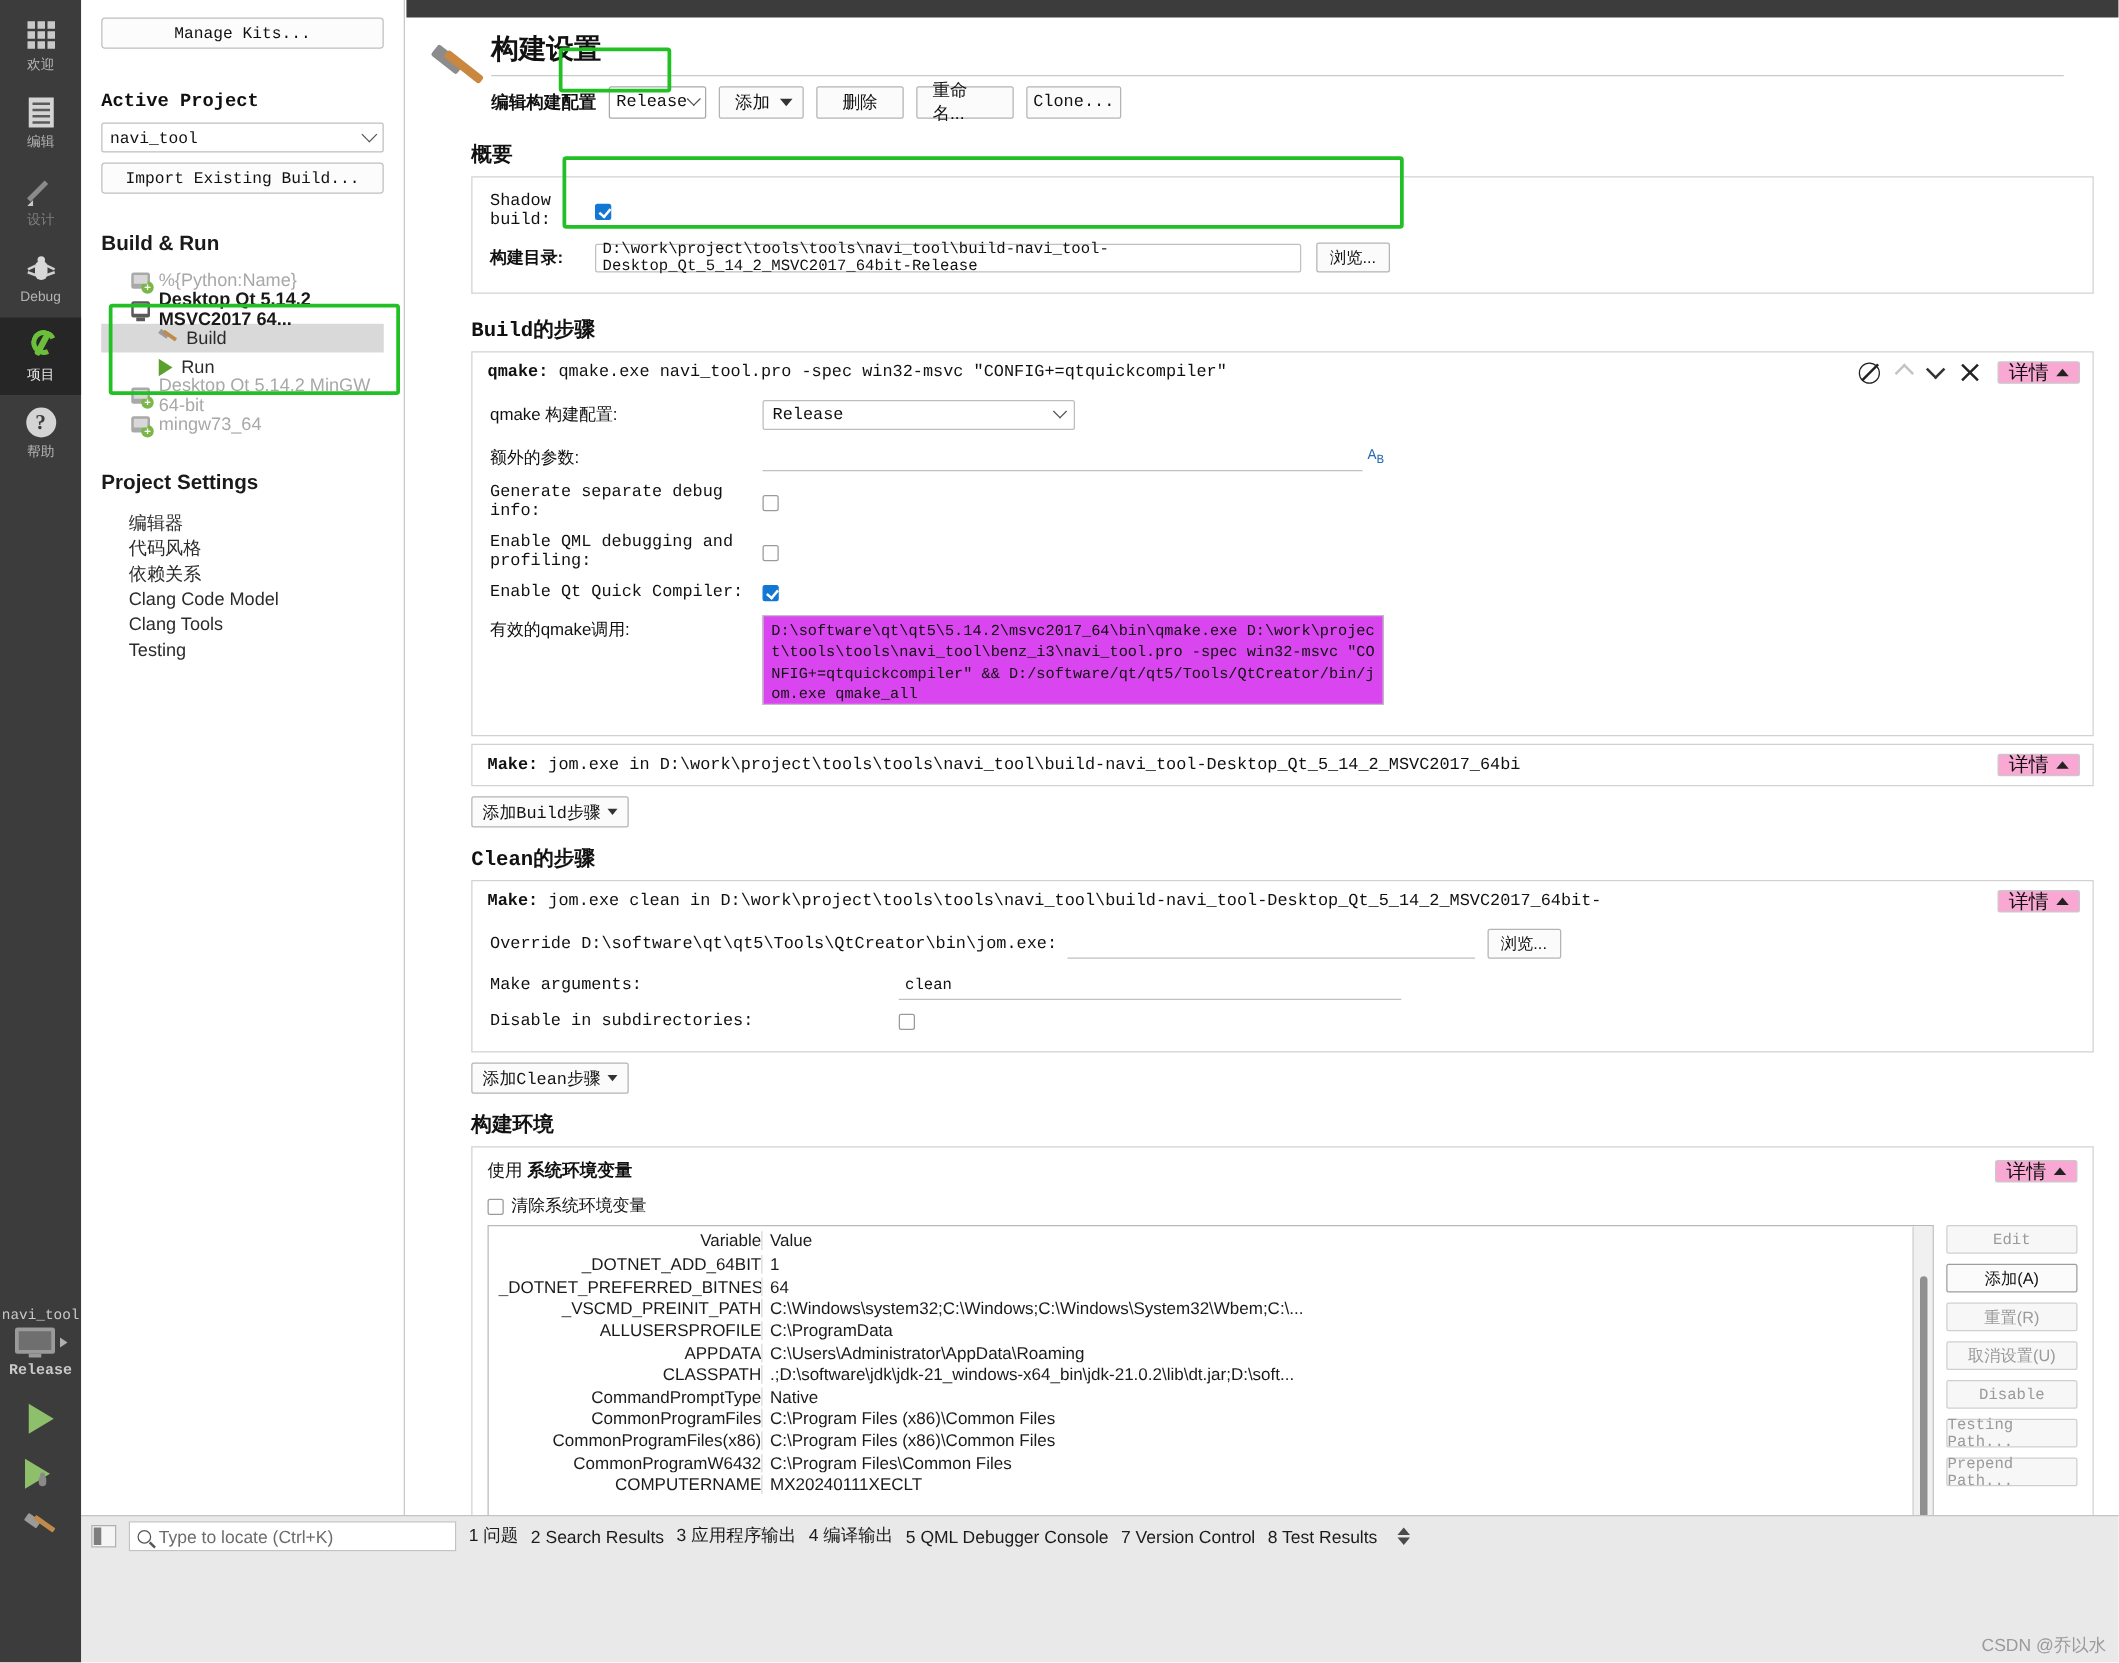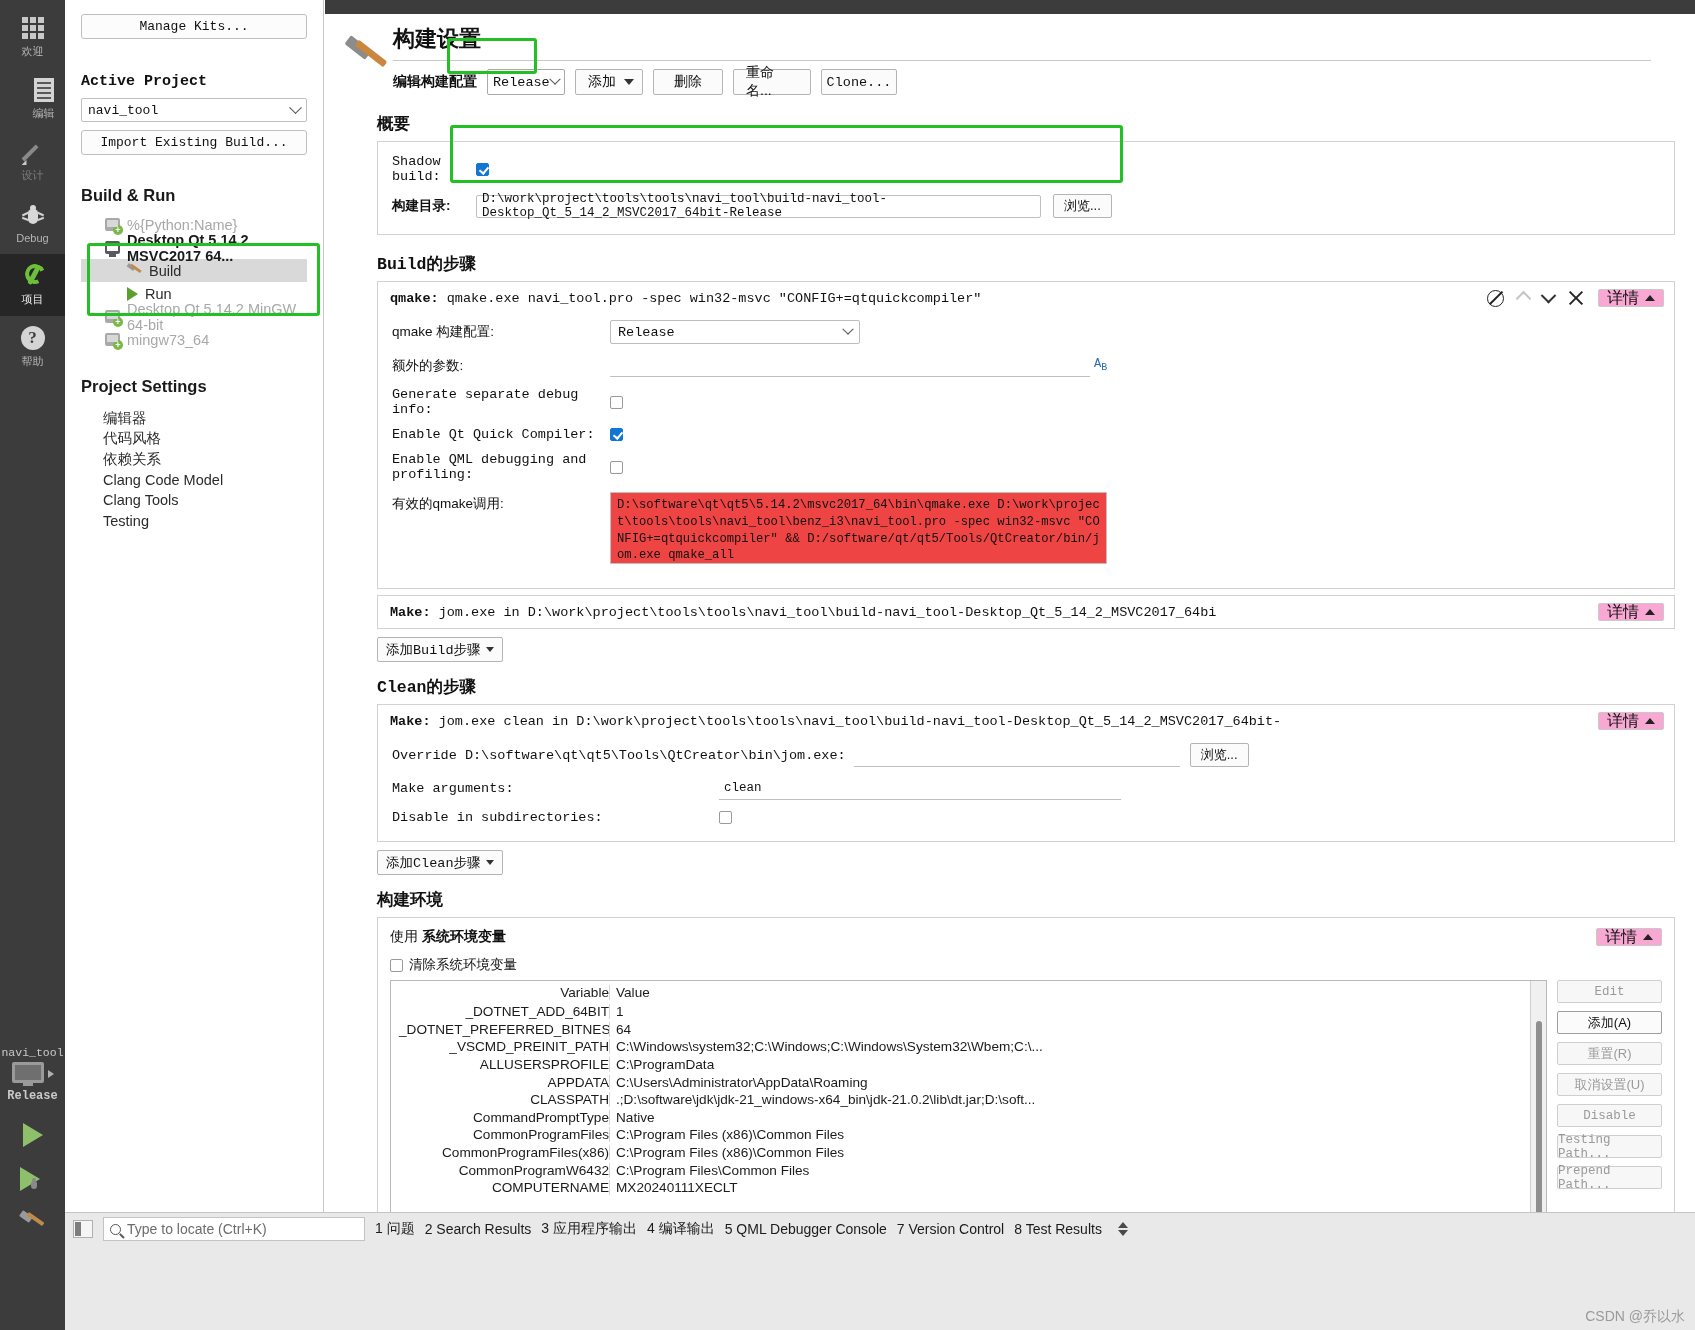--- a/index.html
+++ b/index.html
@@ -196,21 +196,21 @@
       font-family:"Liberation Sans", sans-serif; font-size:16px; color:#111; border-radius:2px; }
   .tri-up { width:0;height:0;border-left:5px solid transparent;border-right:5px solid transparent;border-bottom:6px solid #222; }
 
   .step-body { padding:6px 14px 14px 14px; }
   .srow { display:flex; align-items:center; margin-bottom:10px; }
   .srow .slabel { font-family:"Liberation Mono", monospace; font-size:13.5px; color:#111; width:218px; flex:none; }
   .srow .slabel.cjk { font-family:"Liberation Sans", sans-serif; font-size:13.5px; }
   .combo-wide { width:250px; height:24px; border:1px solid #bdbdbd; background:#fff; border-radius:2px;
       display:flex;align-items:center;justify-content:space-between;padding:0 7px;
       font-family:"Liberation Mono", monospace; font-size:13.5px; color:#111;}
-  .textarea { border:1px solid #c0c0c0; background:#ef4444; padding:4px 6px; font-family:"Liberation Mono", monospace;
+  .textarea { border:1px solid #c0c0c0; background:#d946ef; padding:4px 6px; font-family:"Liberation Mono", monospace;
       font-size:12.2px; line-height:1.38; color:#111; white-space:pre-wrap; word-break:break-all; }
 
   .addstep { margin-left:52px; margin-top:8px; display:inline-flex; align-items:center; gap:5px;
       border:1px solid #b4b4b4; background:#fbfbfb; border-radius:2px; height:25px; padding:0 8px;
       font-family:"Liberation Mono", monospace; font-size:13.5px; color:#111; }
   .caret-dn-sm { width:0;height:0;border-left:4px solid transparent;border-right:4px solid transparent;border-top:5px solid #333; }
 
   
   .env-panel { margin-left:52px; margin-right:20px; border:1px solid #d2d2d2; background:#fff; padding:10px 12px 12px 12px; position:relative; }
   .env-head { display:flex; align-items:center; }
@@ -266,21 +266,21 @@
             <i></i>
             <i></i>
             <i></i>
             <i></i>
             <i></i>
             <i></i>
           </div>
       </div>
       <div class="mlabel">欢迎</div>
     </div>
-    <div class="mode" style="top:6px;margin-left:11px;">
+    <div class="mode" style="top:6px;">
       <div class="mode-icon">
           <div class="doc-icon"></div>
         </div>
       <div class="mlabel">编辑</div>
     </div>
     <div class="mode" style="top:6px;">
       <div class="mode-icon">
           <div class="pencil-icon"></div>
         </div>
       <div class="mlabel" style="color:#7d7d7d;">设计</div>
@@ -477,26 +477,26 @@
           <div class="srow">
             <span class="slabel cjk">额外的参数:</span>
             <span class="input flat" style="flex:1; max-width:480px;"></span>
             <span style="margin-left:4px;font-family:'Liberation Mono',monospace;font-size:12px;color:#2b6cb0;">A<sub>B</sub></span>
           </div>
           <div class="srow">
             <span class="slabel">Generate separate debug info:</span>
             <span class="cbox"></span>
           </div>
           <div class="srow">
+            <span class="slabel">Enable QML debugging and profiling:</span>
+            <span class="cbox"></span>
+          </div>
+          <div class="srow">
             <span class="slabel">Enable Qt Quick Compiler:</span>
             <span class="cbox checked"></span>
-          </div>
-          <div class="srow">
-            <span class="slabel">Enable QML debugging and profiling:</span>
-            <span class="cbox"></span>
           </div>
           <div class="srow" style="align-items:flex-start;">
             <span class="slabel cjk" style="padding-top:3px;">有效的qmake调用:</span>
             <span class="textarea" style="flex:1; max-width:497px; height:72px;">D:\software\qt\qt5\5.14.2\msvc2017_64\bin\qmake.exe D:\work\project\tools\tools\navi_tool\benz_i3\navi_tool.pro -spec win32-msvc "CONFIG+=qtquickcompiler" &amp;&amp; D:/software/qt/qt5/Tools/QtCreator/bin/jom.exe qmake_all</span>
           </div>
         </div>
       </div>
 
       <div class="step" style="margin-top:6px;">
         <div class="step-head">

